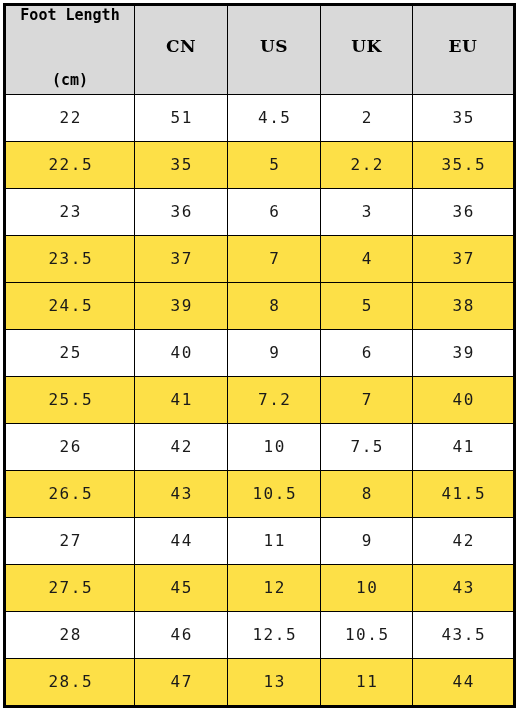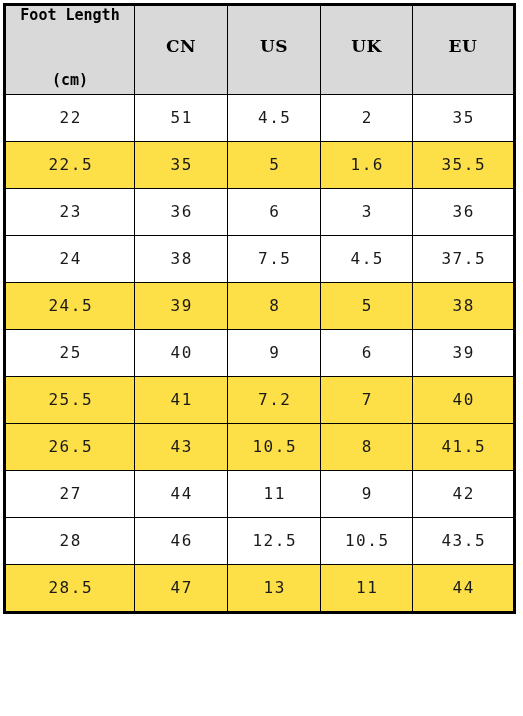--- a/index.html
+++ b/index.html
@@ -107,36 +107,36 @@
           <td>22</td>
           <td>51</td>
           <td>4.5</td>
           <td>2</td>
           <td>35</td>
         </tr>
         <tr class="row-even">
           <td>22.5</td>
           <td>35</td>
           <td>5</td>
-          <td>1.6</td>
+          <td>2.2</td>
           <td>35.5</td>
         </tr>
         <tr class="row-odd">
           <td>23</td>
           <td>36</td>
           <td>6</td>
           <td>3</td>
           <td>36</td>
         </tr>
-        <tr class="row-odd">
-          <td>24</td>
-          <td>38</td>
-          <td>7.5</td>
-          <td>4.5</td>
-          <td>37.5</td>
+        <tr class="row-even">
+          <td>23.5</td>
+          <td>37</td>
+          <td>7</td>
+          <td>4</td>
+          <td>37</td>
         </tr>
         <tr class="row-even">
           <td>24.5</td>
           <td>39</td>
           <td>8</td>
           <td>5</td>
           <td>38</td>
         </tr>
         <tr class="row-odd">
           <td>25</td>
@@ -145,34 +145,48 @@
           <td>6</td>
           <td>39</td>
         </tr>
         <tr class="row-even">
           <td>25.5</td>
           <td>41</td>
           <td>7.2</td>
           <td>7</td>
           <td>40</td>
         </tr>
+        <tr class="row-odd">
+          <td>26</td>
+          <td>42</td>
+          <td>10</td>
+          <td>7.5</td>
+          <td>41</td>
+        </tr>
         <tr class="row-even">
           <td>26.5</td>
           <td>43</td>
           <td>10.5</td>
           <td>8</td>
           <td>41.5</td>
         </tr>
         <tr class="row-odd">
           <td>27</td>
           <td>44</td>
           <td>11</td>
           <td>9</td>
           <td>42</td>
         </tr>
+        <tr class="row-even">
+          <td>27.5</td>
+          <td>45</td>
+          <td>12</td>
+          <td>10</td>
+          <td>43</td>
+        </tr>
         <tr class="row-odd">
           <td>28</td>
           <td>46</td>
           <td>12.5</td>
           <td>10.5</td>
           <td>43.5</td>
         </tr>
         <tr class="row-even">
           <td>28.5</td>
           <td>47</td>

